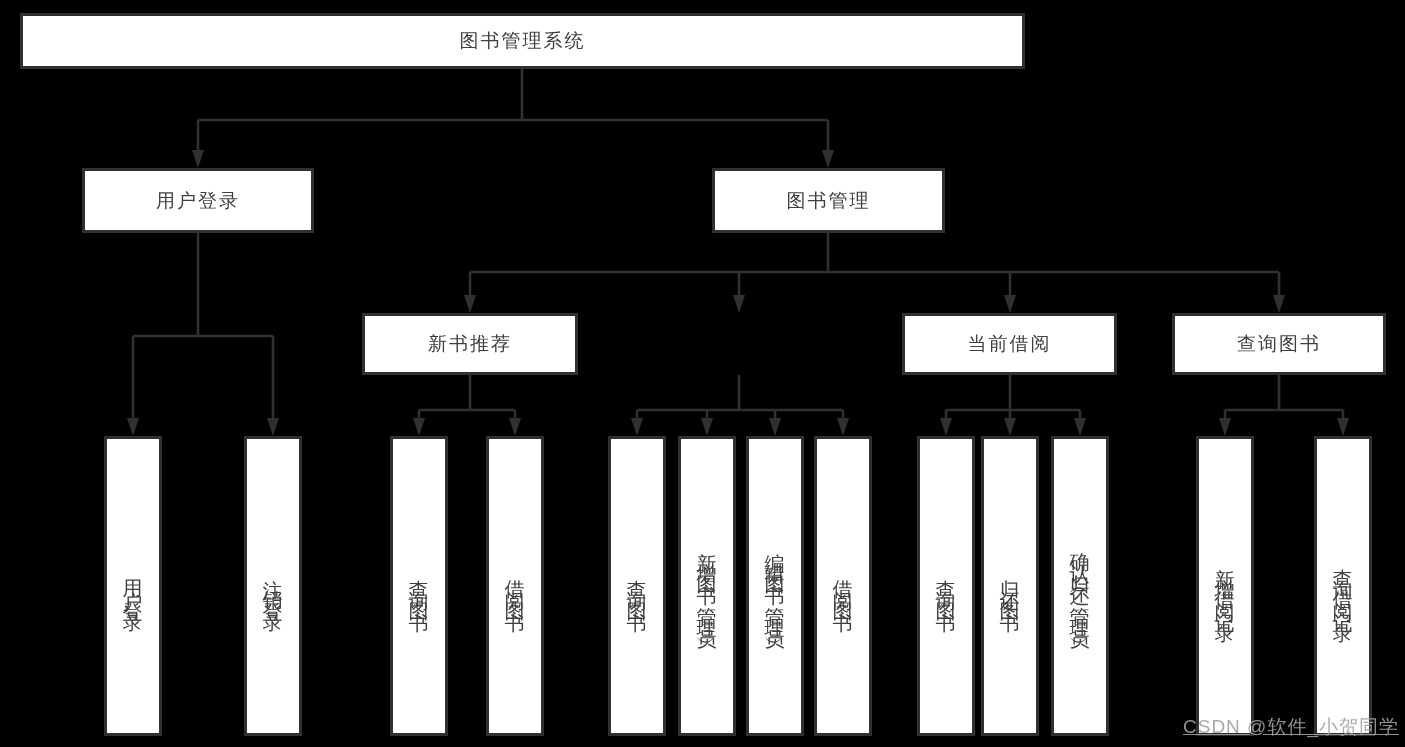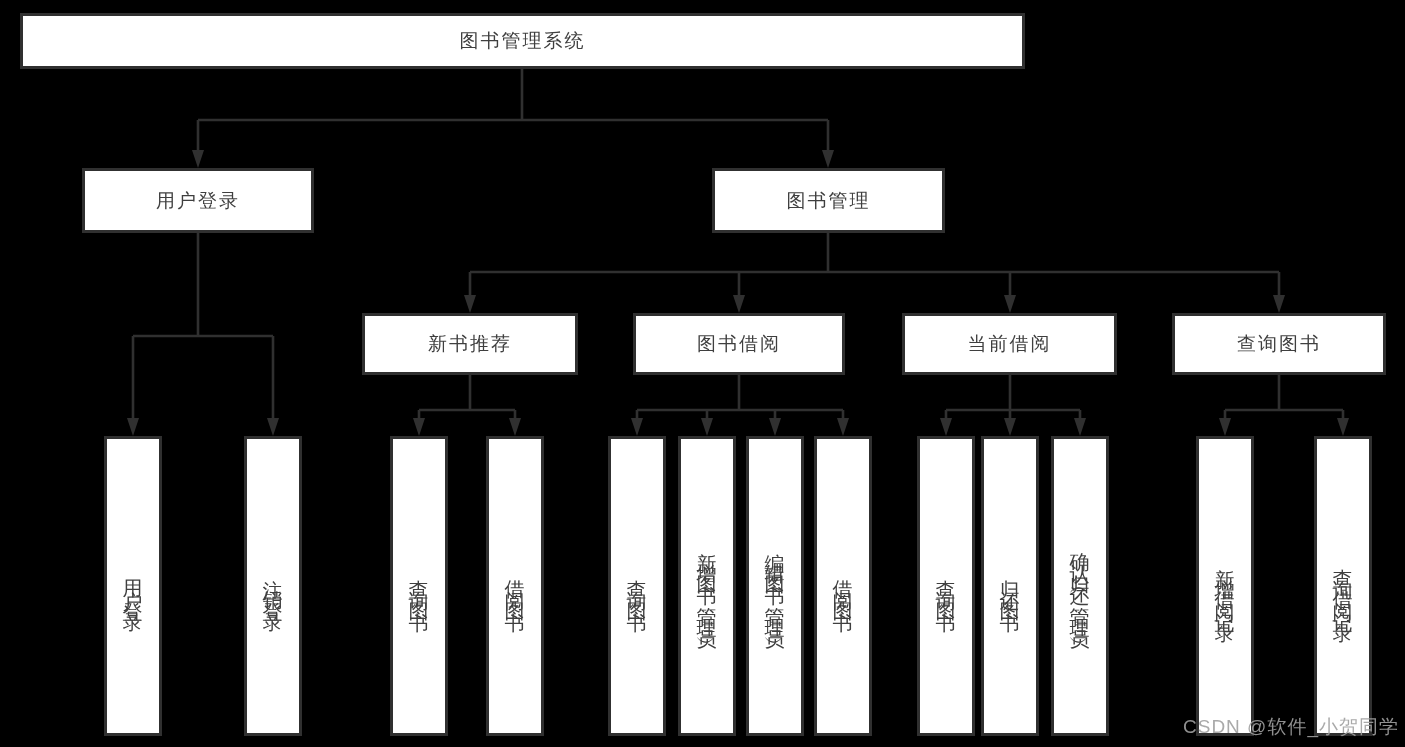--- a/index.html
+++ b/index.html
@@ -64,20 +64,21 @@
   }
   .watermark {
     position: absolute;
     left: 1183px;
     top: 714px;
     font-size: 19px;
     color: rgba(160, 160, 160, 0.9);
     letter-spacing: 1px;
     white-space: nowrap;
     z-index: 5;
+    text-decoration: underline;
   }
 </style>
 </head>
 <body>
 
 <div class="canvas">
 
   <svg class="connector-layer" viewBox="0 0 1405 747" xmlns="http://www.w3.org/2000/svg">
     <g stroke="#303030" stroke-width="2.6" fill="none">
 
@@ -128,23 +129,20 @@
   <div class="node l2-node-a">
     <span>用户登录</span>
   </div>
   <div class="node l2-node-b">
     <span>图书管理</span>
   </div>
 
   <div class="node l3-node-1">
     <span>新书推荐</span>
   </div>
-  <div class="node l3-node-2">
-    <span>图书借阅</span>
-  </div>
   <div class="node l3-node-3">
     <span>当前借阅</span>
   </div>
   <div class="node l3-node-4">
     <span>查询图书</span>
   </div>
 
   <div class="leaf" style="left:104px">
     <span class="vtext">用户登录</span>
   </div>

